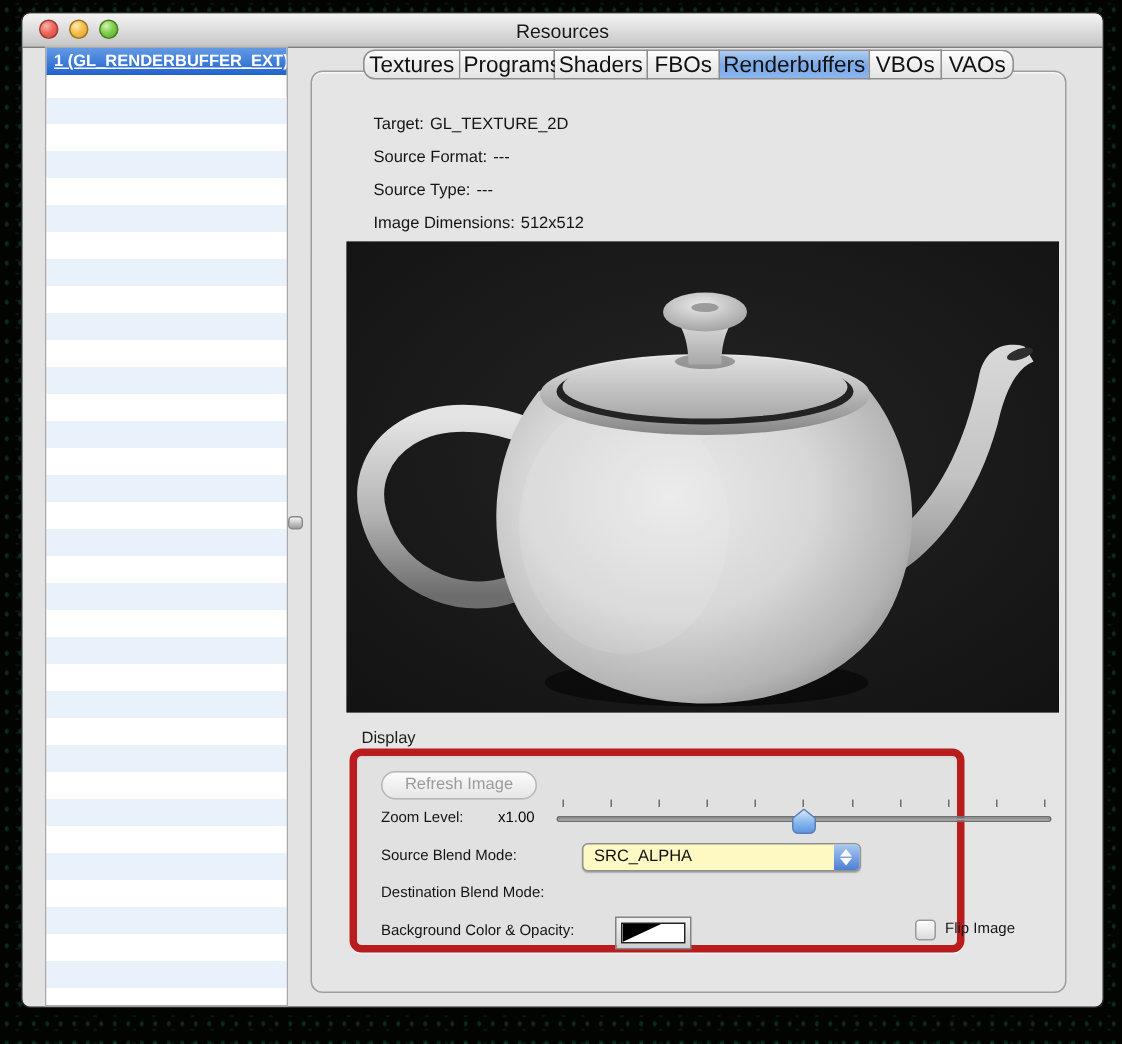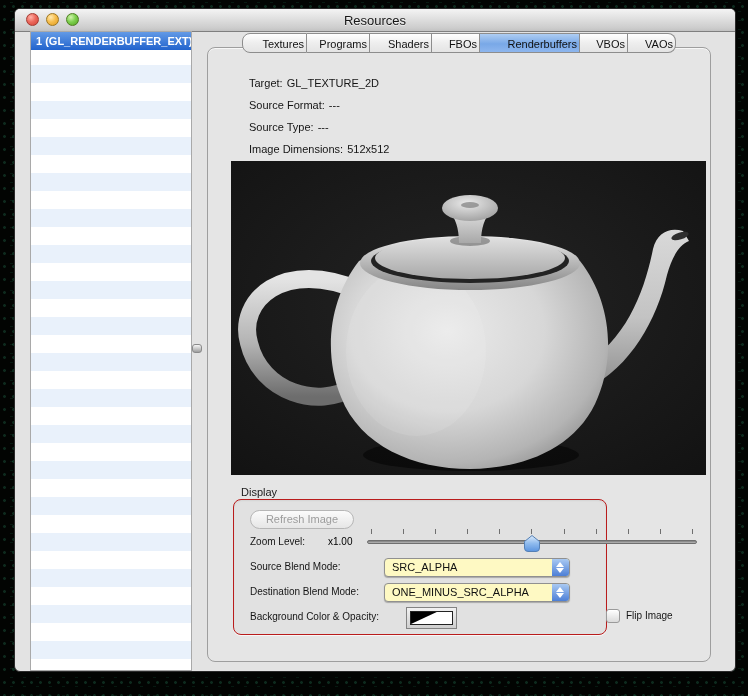--- a/index.html
+++ b/index.html
@@ -44,21 +44,21 @@
   }
   .sb-header{
     height:15px;line-height:15px;padding-left:6px;
     background:linear-gradient(#ffffff,#e3e3e3);
     border-bottom:1px solid #bcbcbc;
     font-size:11px;color:#1c1c1c;
   }
   .sb-selected{
     height:18px;line-height:18px;padding-left:5px;
     background:linear-gradient(#639ae6,#2163cd);
-    color:#fff;font-size:11px;font-weight:bold;white-space:nowrap;overflow:hidden;
+    color:#fff;font-size:11px;font-weight:bold;white-space:nowrap;overflow:hidden;text-decoration:underline;
   }
   .sb-stripes{
     position:absolute;left:0;right:0;top:33px;bottom:0;
     background:repeating-linear-gradient(to bottom,#e9f1fb 0 18px,#ffffff 18px 36px);
   }
   .splitter-grip{
     position:absolute;left:177px;top:335px;width:10px;height:9px;border-radius:3px;
     background:linear-gradient(#f6f6f6,#9d9d9d);border:1px solid #8a8a8a;box-sizing:border-box;
   }
 
@@ -67,42 +67,42 @@
     position:absolute;left:192px;top:38px;width:504px;height:615px;
     border:1px solid #9e9e9e;border-radius:8px;box-sizing:border-box;
     background:#e5e5e5;
     box-shadow:inset 0 1px 0 rgba(255,255,255,.7);
   }
   .tabs{
     position:absolute;left:192px;top:24px;width:504px;height:20px;
     display:flex;justify-content:center;z-index:3;
   }
   .seg{
-    height:20px;line-height:20px;text-align:right;font-size:11px;color:#111;
+    height:20px;line-height:20px;text-align:center;font-size:15px;color:#111;
     background:linear-gradient(#fefefe,#eee 50%,#e4e4e4);
     border:1px solid #8d8d8d;border-left:none;box-sizing:border-box;
     padding:0 2px;white-space:nowrap;
   }
   .seg.first{border-left:1px solid #8d8d8d;border-radius:8px 0 0 8px;}
   .seg.last{border-radius:0 8px 8px 0;}
   .seg.selected{background:linear-gradient(#aecdf2,#79a8e7 55%,#8db6ee);}
 
   
   .info-line{position:absolute;left:234px;font-size:11px;color:#151515;white-space:nowrap;}
   .info-line .val{margin-left:4px;margin-top:47px;}
 
   
   .preview{position:absolute;left:216px;top:152px;width:475px;height:314px;background:#141414;}
   .preview svg{display:block;}
 
   
   .group-label{position:absolute;left:226px;top:477px;font-size:11px;color:#1a1a1a;}
   .groupbox{
-    position:absolute;left:218px;top:490px;width:374px;height:136px;
-    border:1px solid #b91c1c;border-radius:8px;box-sizing:border-box;
+    position:absolute;left:218px;top:490px;width:410px;height:136px;
+    border:5px solid #b91c1c;border-radius:8px;box-sizing:border-box;
     background:rgba(0,0,0,0.015);
     box-shadow:inset 0 1px 2px rgba(0,0,0,.06), 0 1px 0 rgba(255,255,255,.7);
   }
   .lbl{position:absolute;font-size:10px;color:#151515;white-space:nowrap;}
   .btn-refresh{
     position:absolute;left:16px;top:10px;width:104px;height:19px;
     border:1px solid #b6b6b6;border-radius:10px;box-sizing:border-box;
     background:linear-gradient(#fbfbfb,#e6e6e6);
     font-size:11px;color:#9c9c9c;text-align:center;line-height:17px;
   }
@@ -283,24 +283,20 @@
       </div>
     </div>
 
     <div class="lbl" style="left:16px;top:61px">Source Blend Mode:</div>
     <div class="popup" style="left:150px;top:58px">
       <span>SRC_ALPHA</span>
       <div class="stepper"></div>
     </div>
 
     <div class="lbl" style="left:16px;top:86px">Destination Blend Mode:</div>
-    <div class="popup" style="left:150px;top:83px">
-      <span>ONE_MINUS_SRC_ALPHA</span>
-      <div class="stepper"></div>
-    </div>
 
     <div class="lbl" style="left:16px;top:111px">Background Color &amp; Opacity:</div>
     <div class="well">
       <div class="well-inner">
         <svg viewBox="0 0 43 14" preserveAspectRatio="none">
           <rect width="43" height="14" fill="#ffffff"></rect>
           <polygon points="0,0 27,0 0,14" fill="#000000"></polygon>
         </svg>
       </div>
     </div>

